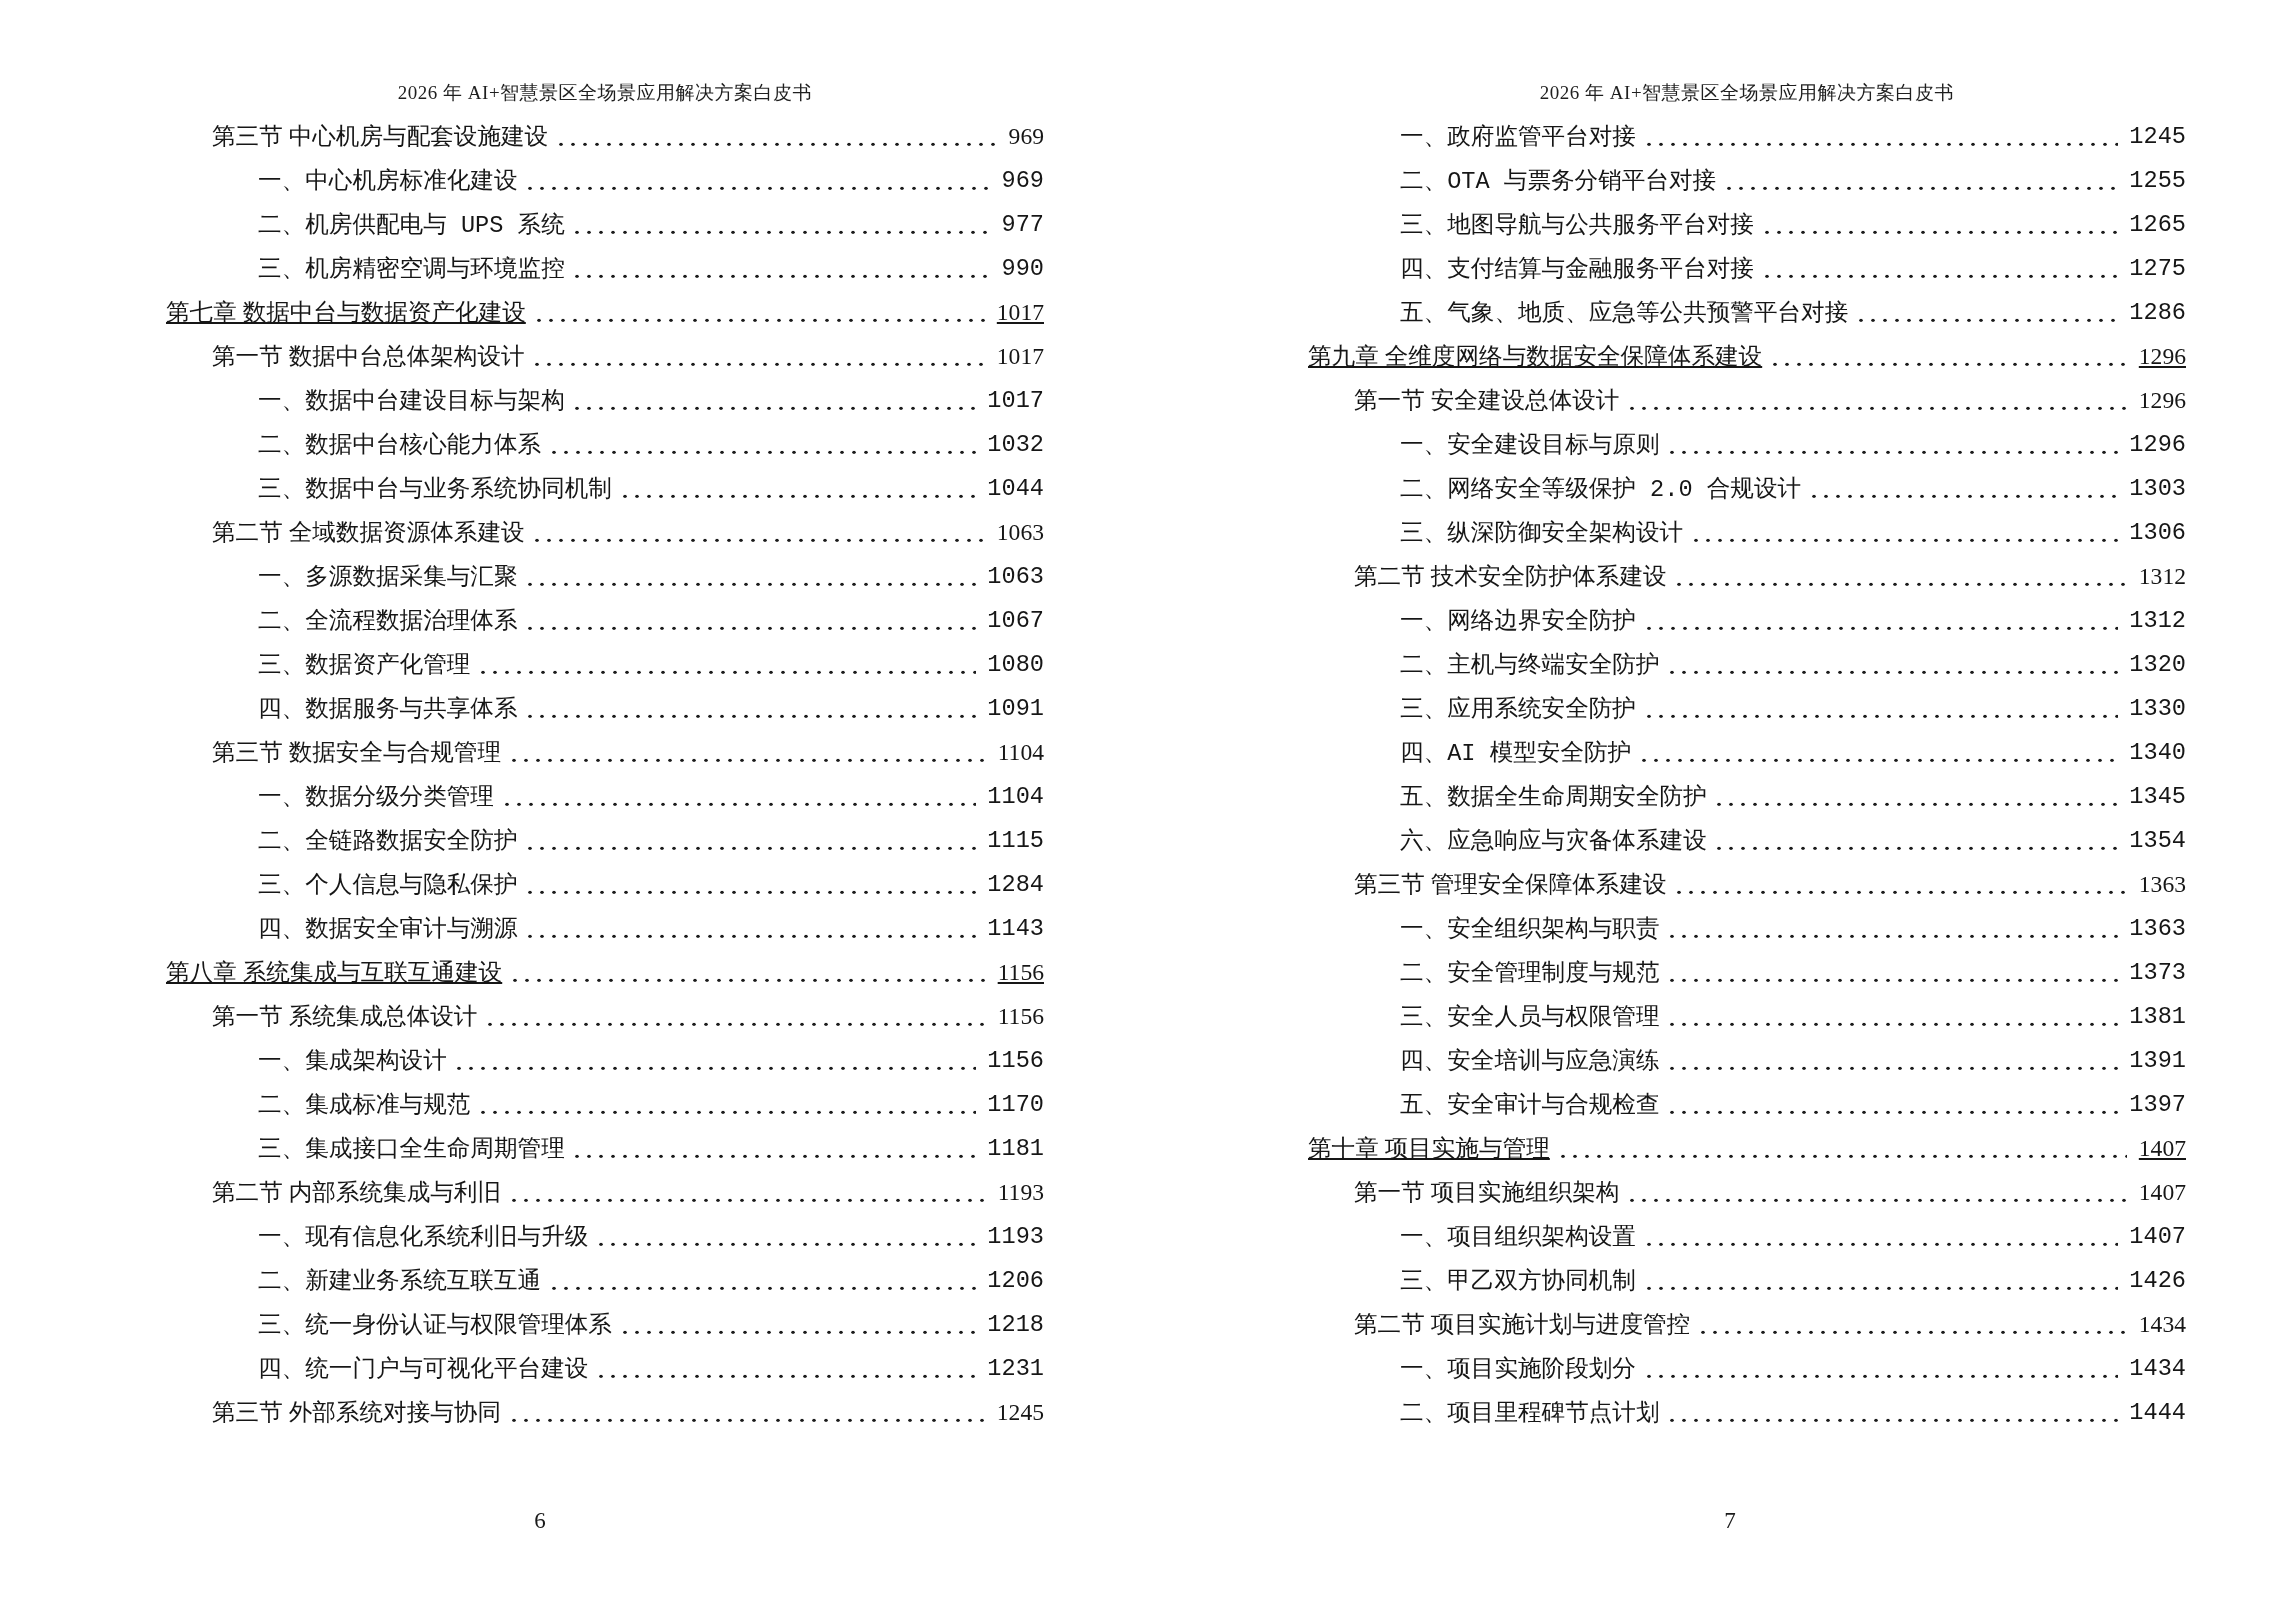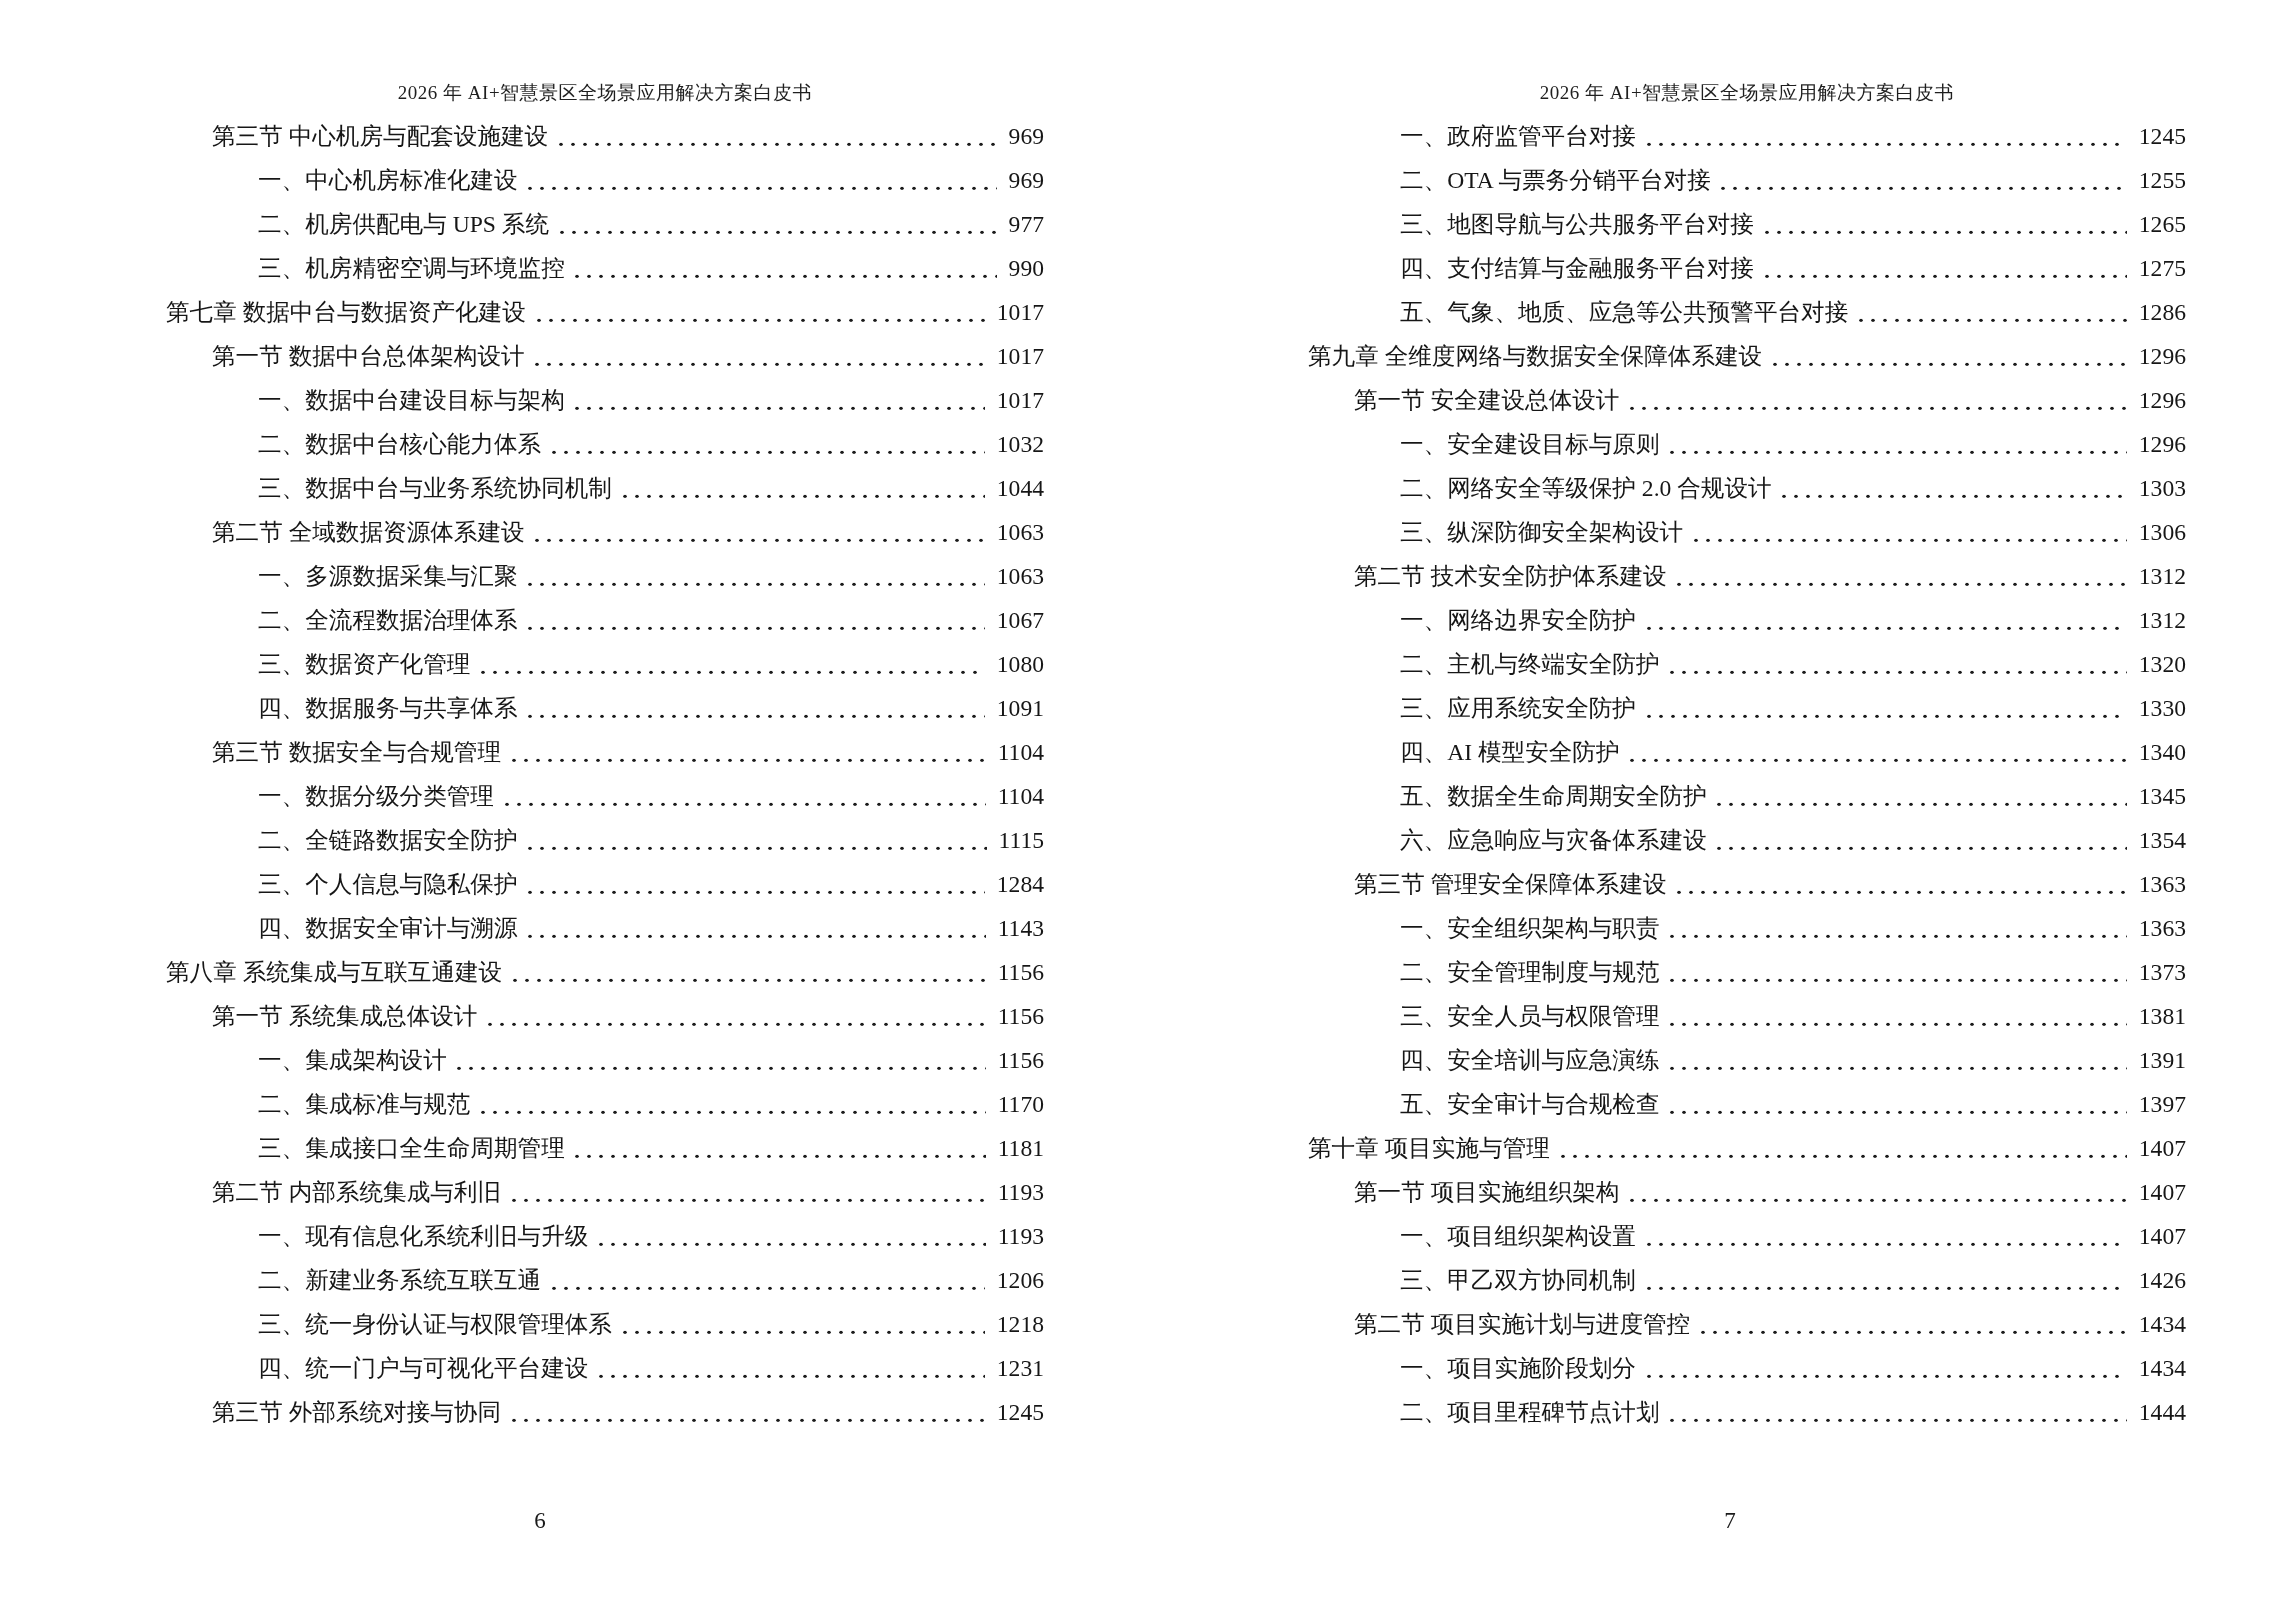--- a/index.html
+++ b/index.html
@@ -46,23 +46,23 @@
     width: 878px;
   }
   .toc-row {
     height: 44px;
     display: flex;
     align-items: center;
     font-size: 23.6px;
     line-height: 44px;
     color: #161616;
   }
-  .lvl-chapter { padding-left: 0; }
+  .lvl-chapter { padding-left: 0; text-decoration: underline; }
   .lvl-section { padding-left: 46px; }
-  .lvl-item    { padding-left: 92px; }
+  .lvl-item    { padding-left: 92px; font-family: Liberation Mono, monospace; }
 
   .toc-title {
     white-space: nowrap;
     flex: 0 0 auto;
     line-height: normal;
   }
   .toc-leader {
     flex: 1 1 auto;
     min-width: 22px;
     height: 6.7px;

